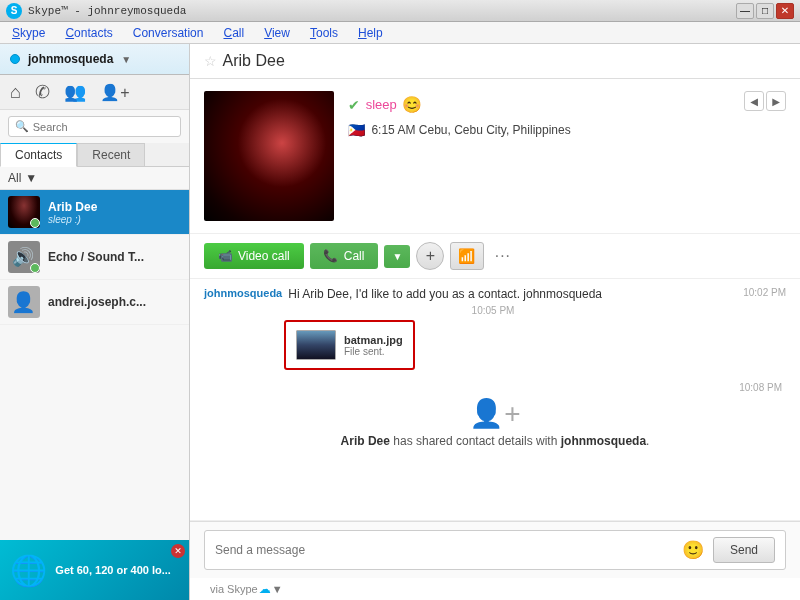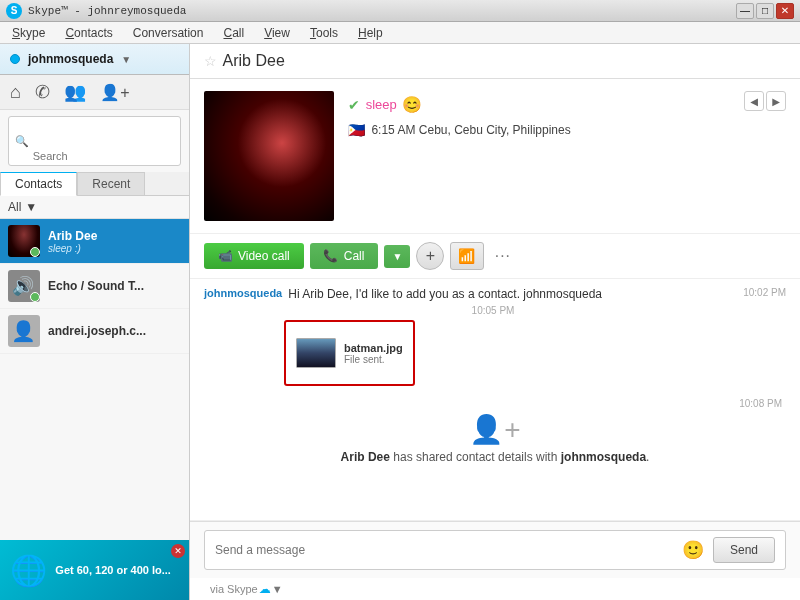--- a/index.html
+++ b/index.html
@@ -25,21 +25,21 @@
     
     .menu-bar {
       background: #f5f5f5;
       height: 22px;
       display: flex;
       align-items: center;
       padding: 0 4px;
       border-bottom: 1px solid #ccc;
       gap: 4px;
     }
-    .menu-item { padding: 2px 8px; font-size: 12px; cursor: pointer; color: #404040; }
+    .menu-item { padding: 2px 8px; font-size: 12px; cursor: pointer; color: #1d4ed8; }
     .menu-item u { text-decoration: underline; }
 
     
     .app-container { display: flex; height: 556px; }
 
     
     .sidebar {
       width: 190px;
       background: #f7f7f7;
       border-right: 1px solid #ccc;
@@ -78,21 +78,21 @@
       margin: 6px 8px;
       display: flex;
       align-items: center;
       background: white;
       border: 1px solid #ccc;
       border-radius: 3px;
       padding: 3px 6px;
       gap: 4px;
     }
     .search-icon { color: #aaa; font-size: 11px; }
-    .search-input { border: none; outline: none; font-size: 11px; width: 100%; color: #888; background: transparent; margin-top: 30px; }
+    .search-input { border: none; outline: none; font-size: 11px; width: 100%; color: #888; background: transparent; }
 
     
     .contact-tabs {
       display: flex;
       border-bottom: 1px solid #ccc;
       background: #f0f0f0;
     }
     .tab { padding: 4px 14px; font-size: 12px; cursor: pointer; border: 1px solid #ccc; border-bottom: none; background: #e0e0e0; color: #555; }
     .tab.active { background: white; color: #333; border-top: 1px solid #00aff0; border-bottom: 1px solid white; margin-bottom: -1px; }
 
@@ -251,21 +251,21 @@
       gap: 6px;
     }
     .chat-sender { color: #1a7bbf; font-size: 11px; font-weight: bold; white-space: nowrap; }
     .chat-text { font-size: 12px; color: #333; flex: 1; }
     .chat-time { font-size: 10px; color: #aaa; white-space: nowrap; margin-left: auto; padding-left: 10px; }
 
     
     .file-sent-box {
       border: 2px solid #cc0000;
       border-radius: 3px;
-      padding: 16px 10px;
+      padding: 8px 10px;
       display: inline-flex;
       align-items: center;
       gap: 8px;
       background: white;
       margin: 4px 0 4px 80px;
     }
     .file-thumb {
       width: 40px; height: 30px;
       background: linear-gradient(135deg, #87ceeb, #4a8fbf);
       border: 1px solid #aaa;

